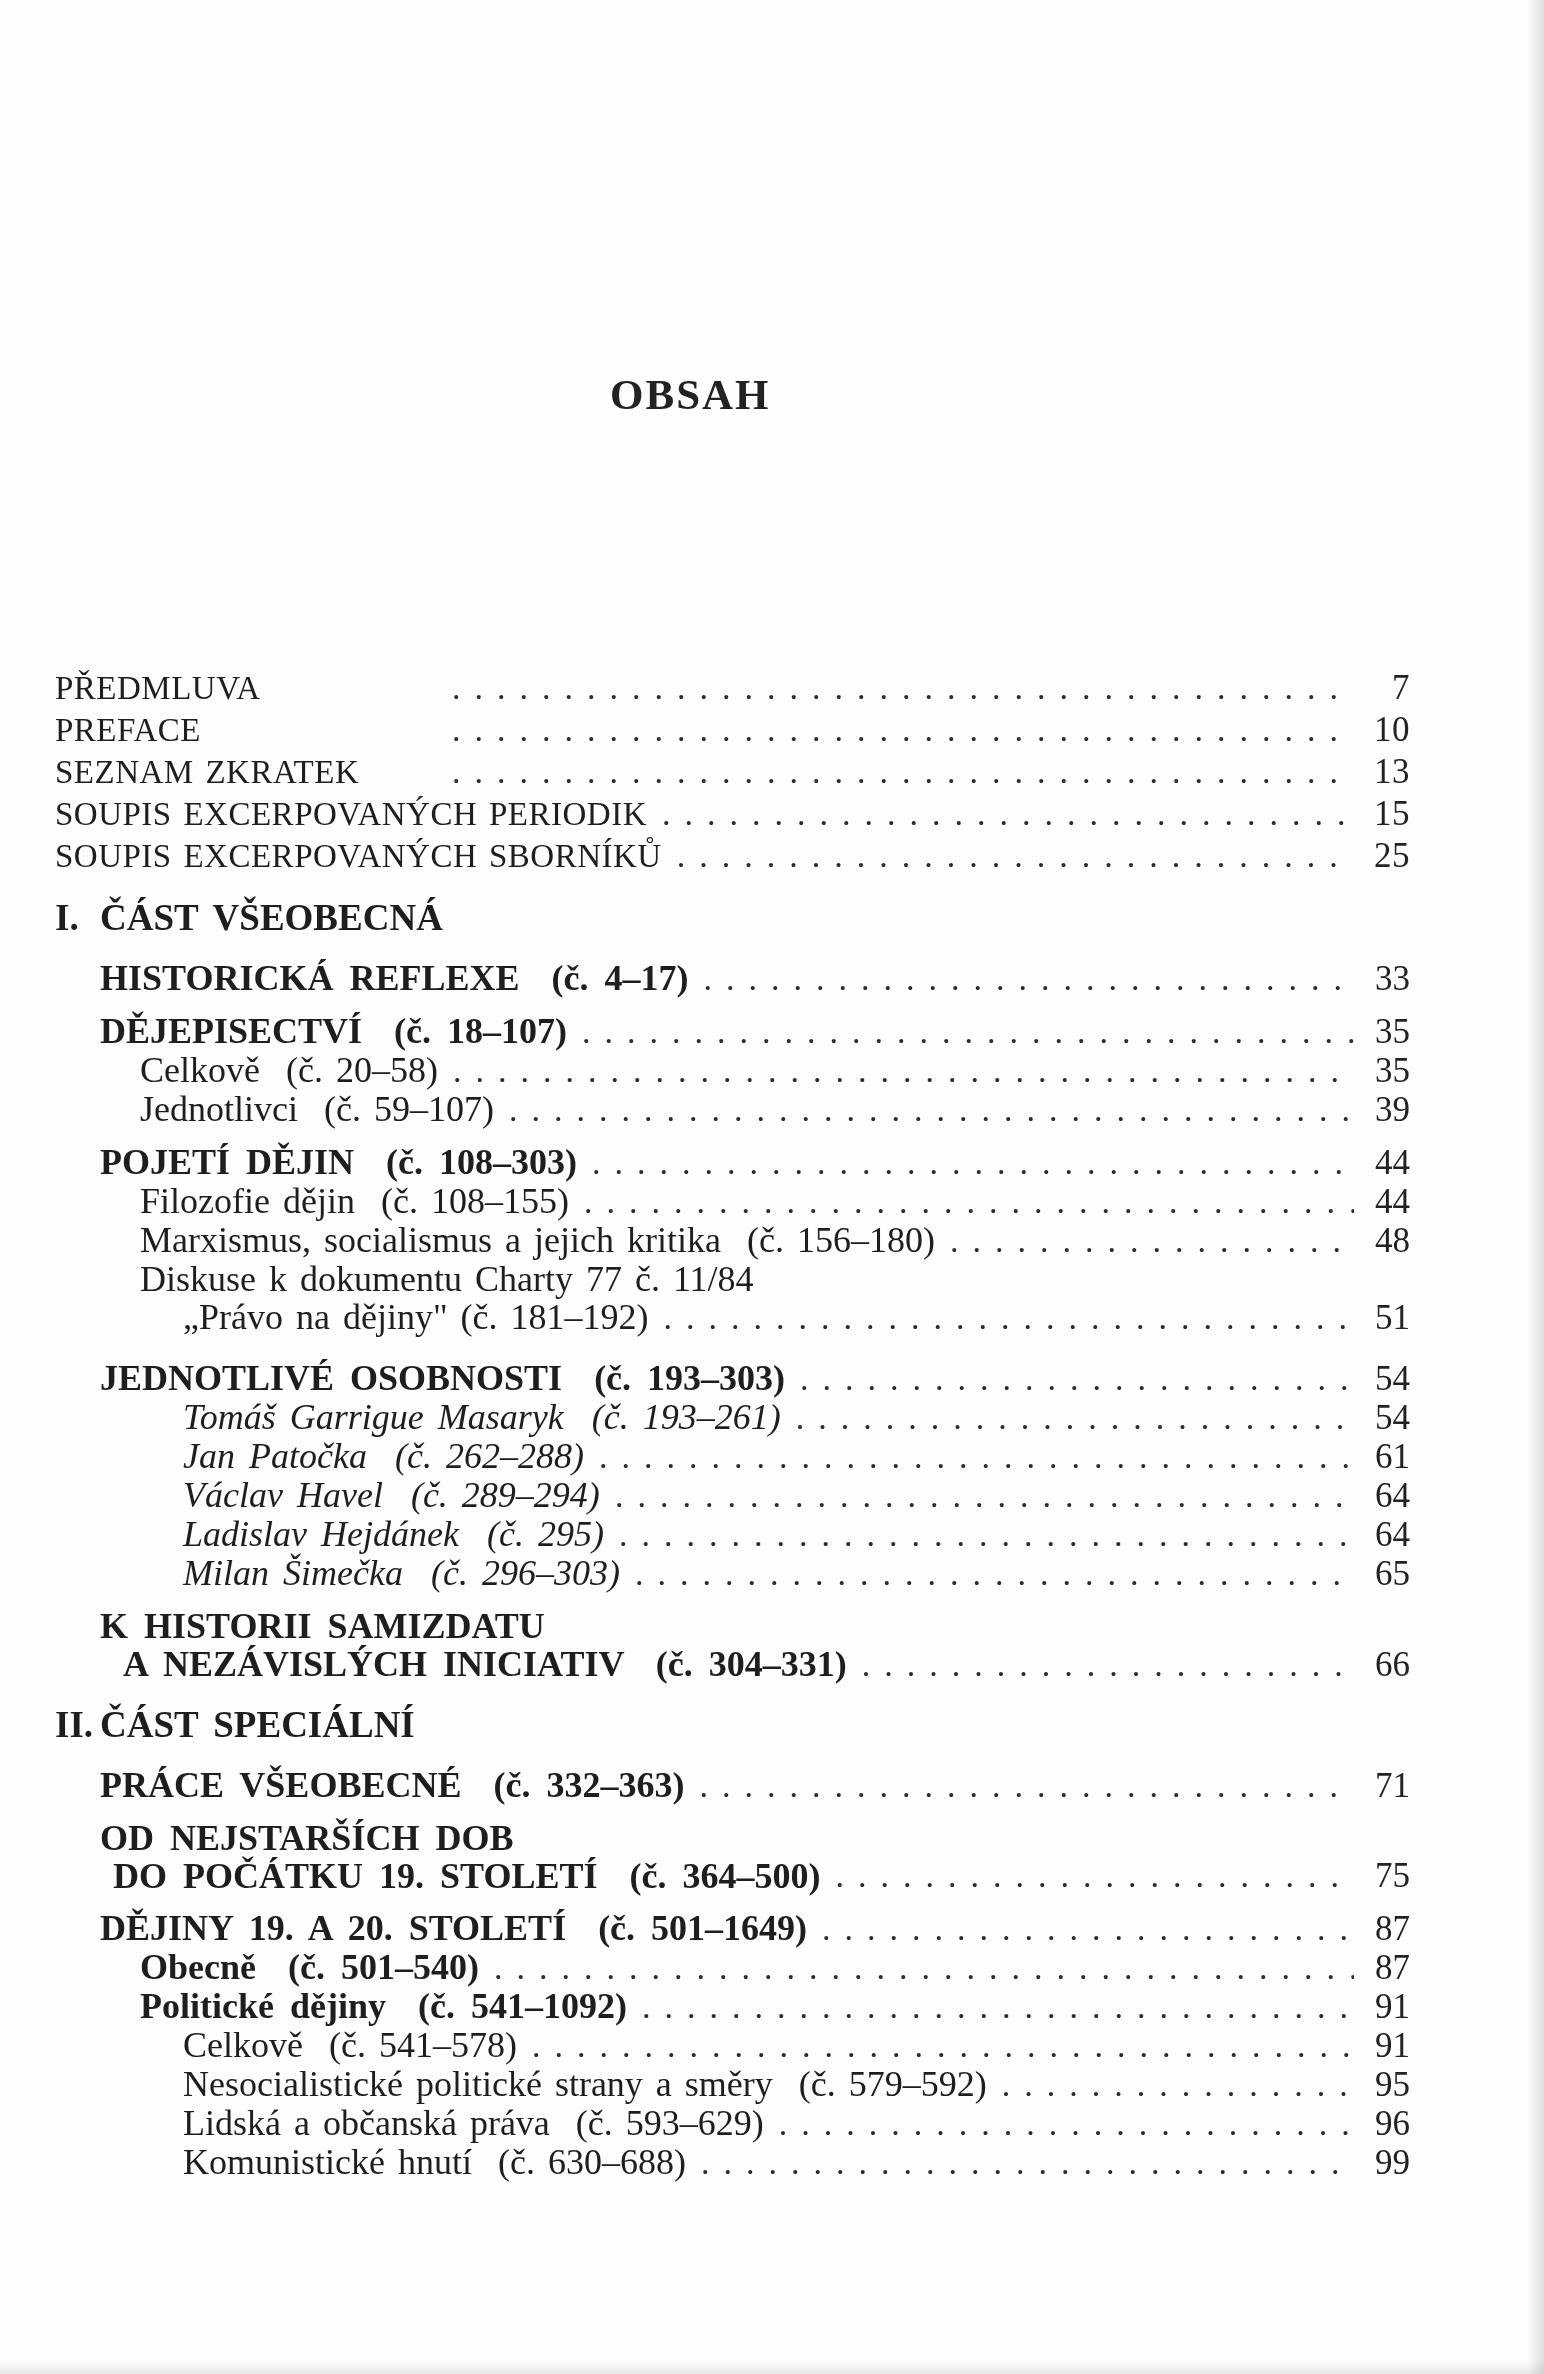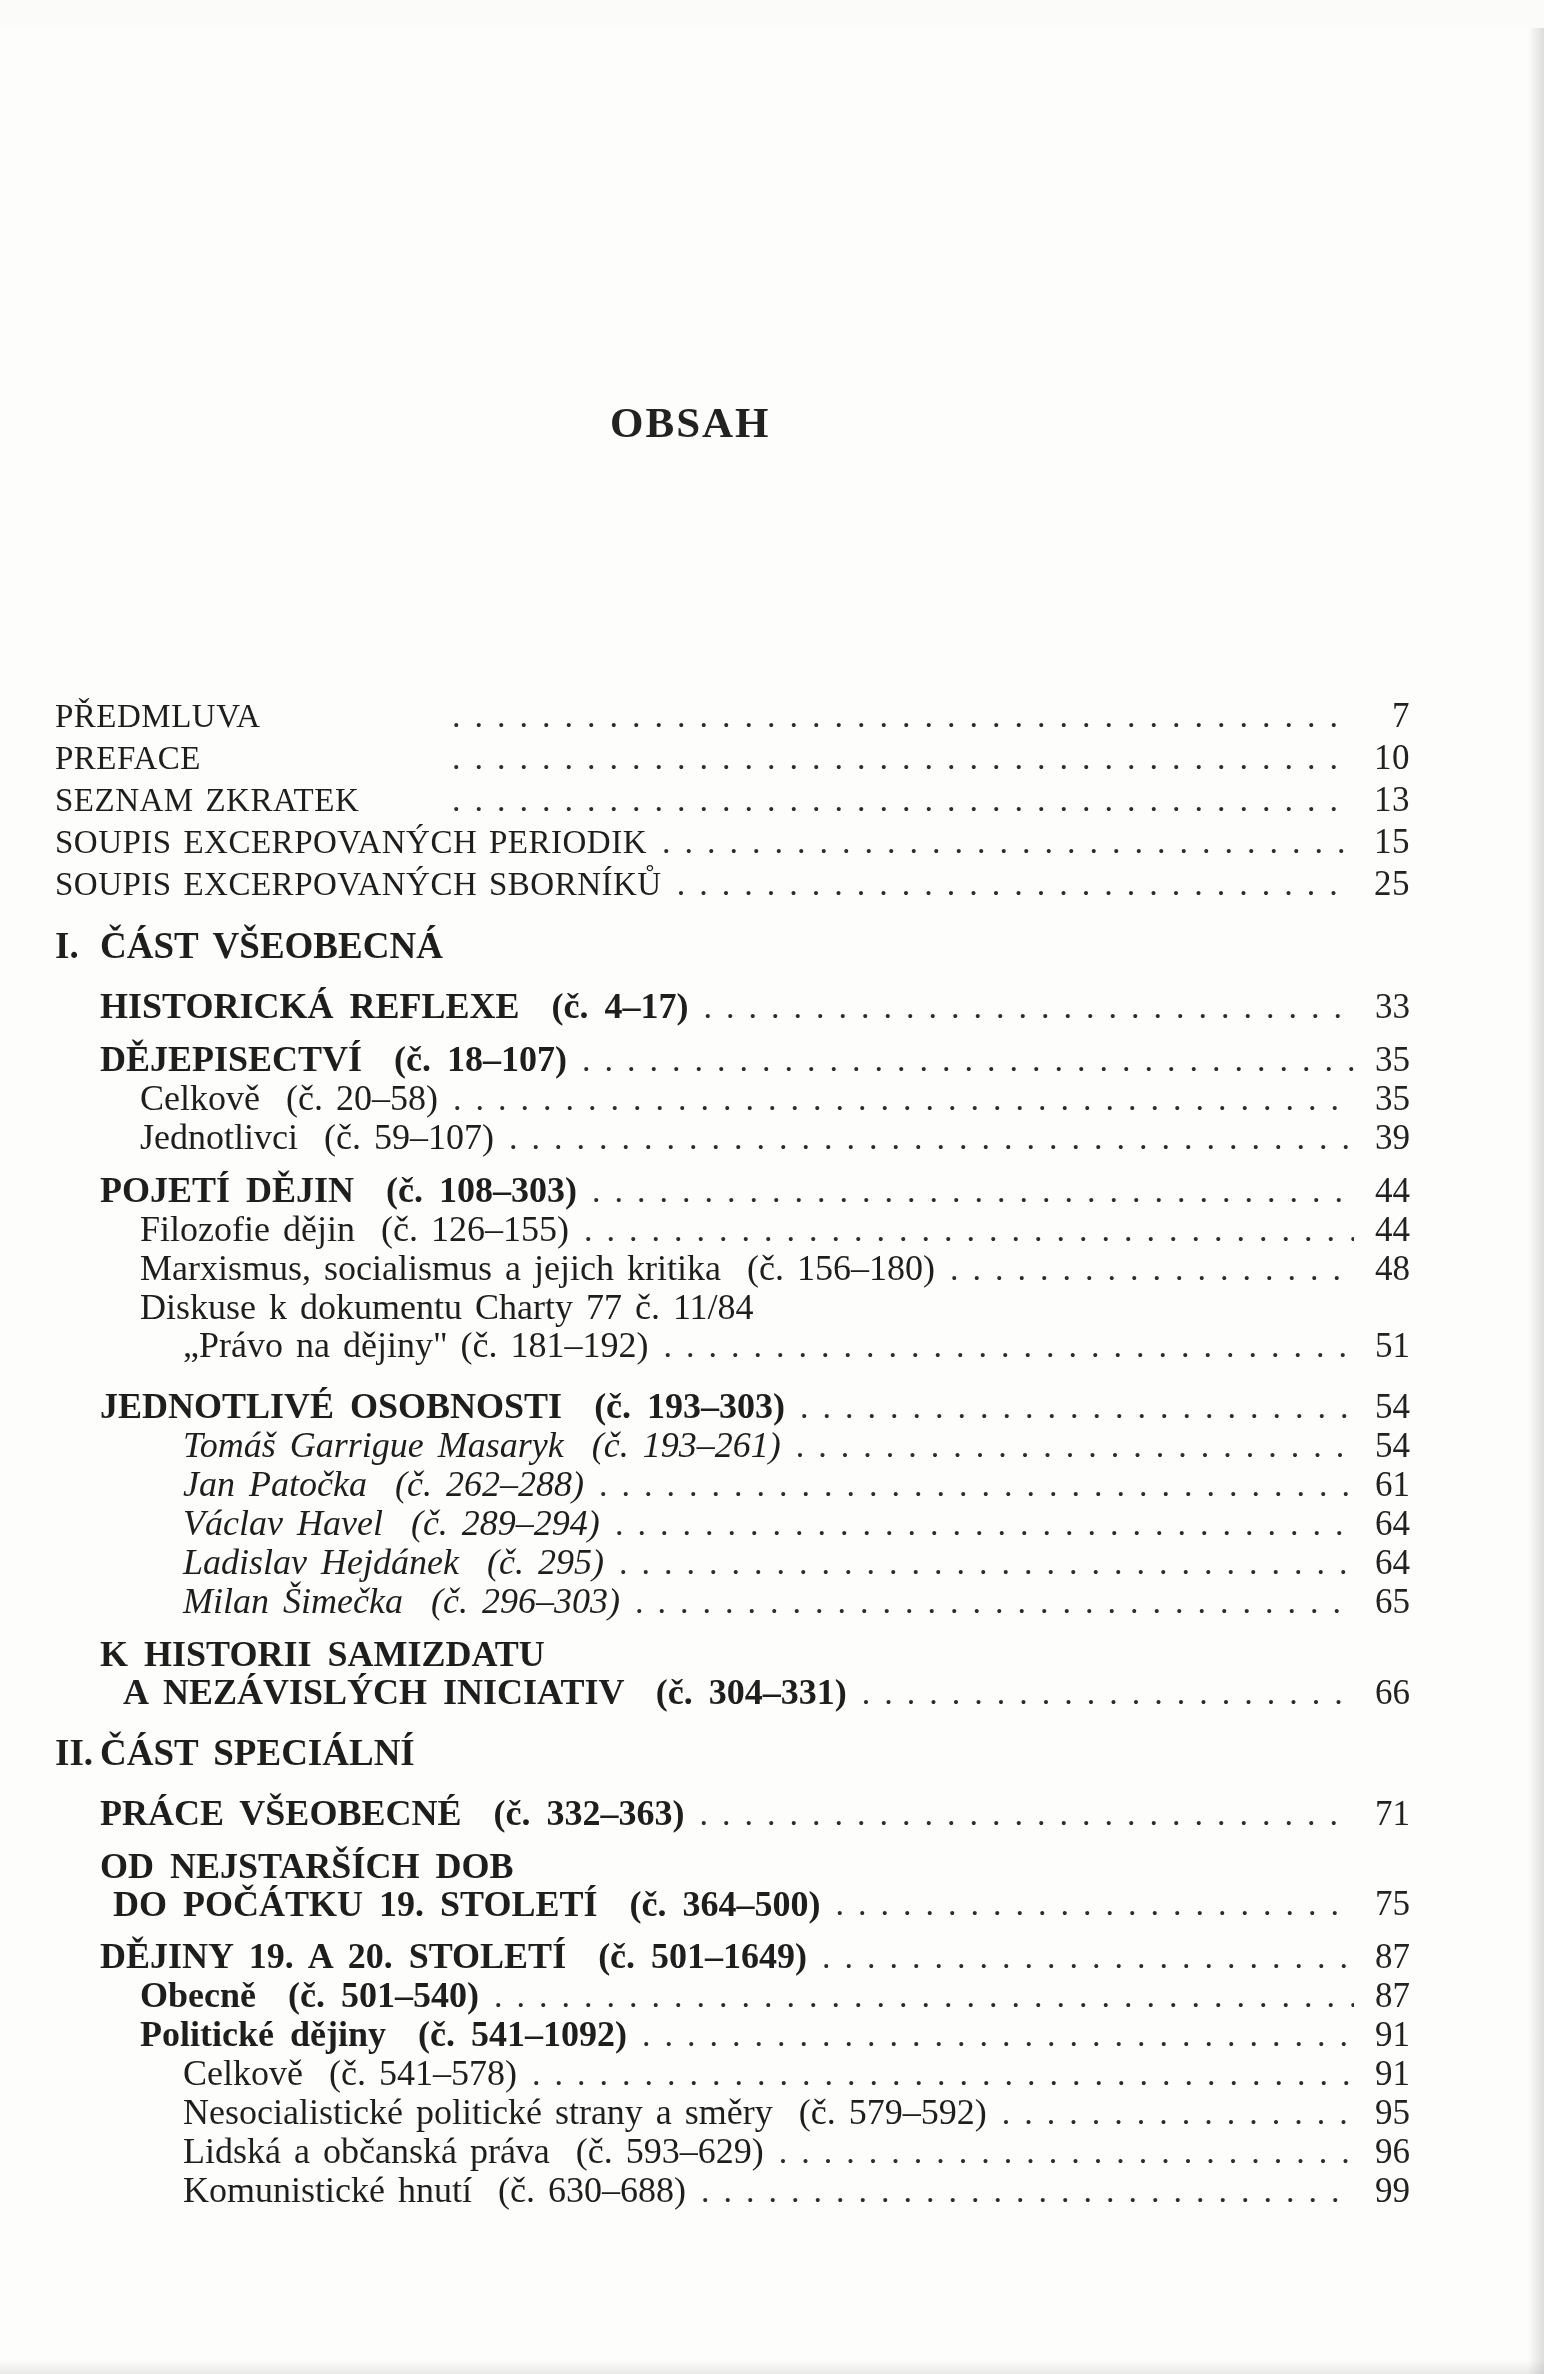--- a/index.html
+++ b/index.html
@@ -4,21 +4,21 @@
 <style>
   html, body { margin: 0; padding: 0; }
   body {
     width: 1544px; height: 2374px;
     background: #fbfbfa;
     font-family: "Liberation Serif", serif;
     color: #1e1e1e;
     position: relative;
     overflow: hidden;
   }
-  .page { position: absolute; inset: 0; background: #fdfdfc; margin-top: 28px; }
+  .page { position: absolute; inset: 0; background: #fdfdfc; }
   .scan-edge-r {
     position: absolute; top: 0; right: 0; width: 16px; height: 100%;
     background: linear-gradient(to right, rgba(110,110,110,0) 0%, rgba(110,110,110,0.22) 100%);
   }
   .scan-edge-b {
     position: absolute; left: 0; bottom: 0; width: 100%; height: 14px;
     background: linear-gradient(to bottom, rgba(110,110,110,0), rgba(110,110,110,0.14));
   }
   .title {
     position: absolute; left: 610px; top: 370px; margin: 0;
@@ -118,21 +118,21 @@
       <span class="lbl">Jednotlivci  (č. 59–107)</span>
       <span class="leader">........................................................................................................................</span>
       <span class="pg">39</span>
     </div>
     <div class="row bold lvl1 mt-b">
       <span class="lbl">POJETÍ DĚJIN  (č. 108–303)</span>
       <span class="leader">........................................................................................................................</span>
       <span class="pg">44</span>
     </div>
     <div class="row lvl2">
-      <span class="lbl">Filozofie dějin  (č. 126–155)</span>
+      <span class="lbl">Filozofie dějin  (č. 108–155)</span>
       <span class="leader">........................................................................................................................</span>
       <span class="pg">44</span>
     </div>
     <div class="row lvl2">
       <span class="lbl">Marxismus, socialismus a jejich kritika  (č. 156–180)</span>
       <span class="leader">........................................................................................................................</span>
       <span class="pg">48</span>
     </div>
     <div class="row lvl2">
       <span class="lbl">Diskuse k dokumentu Charty 77 č. 11/84</span>

